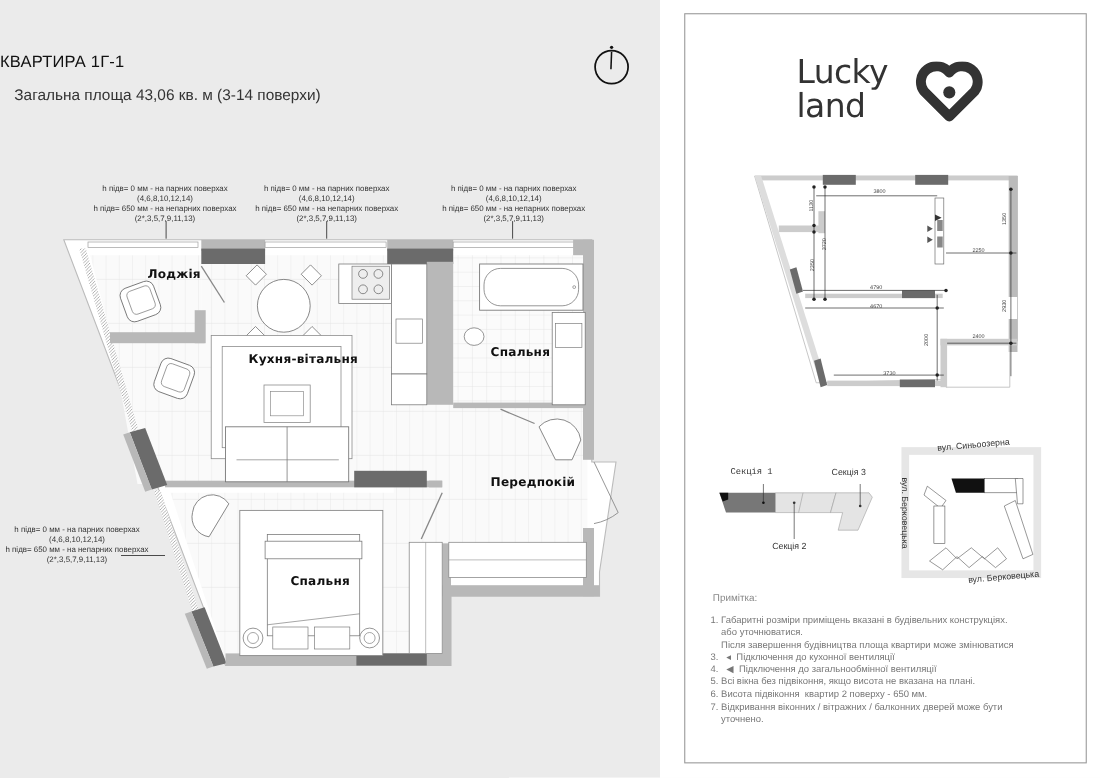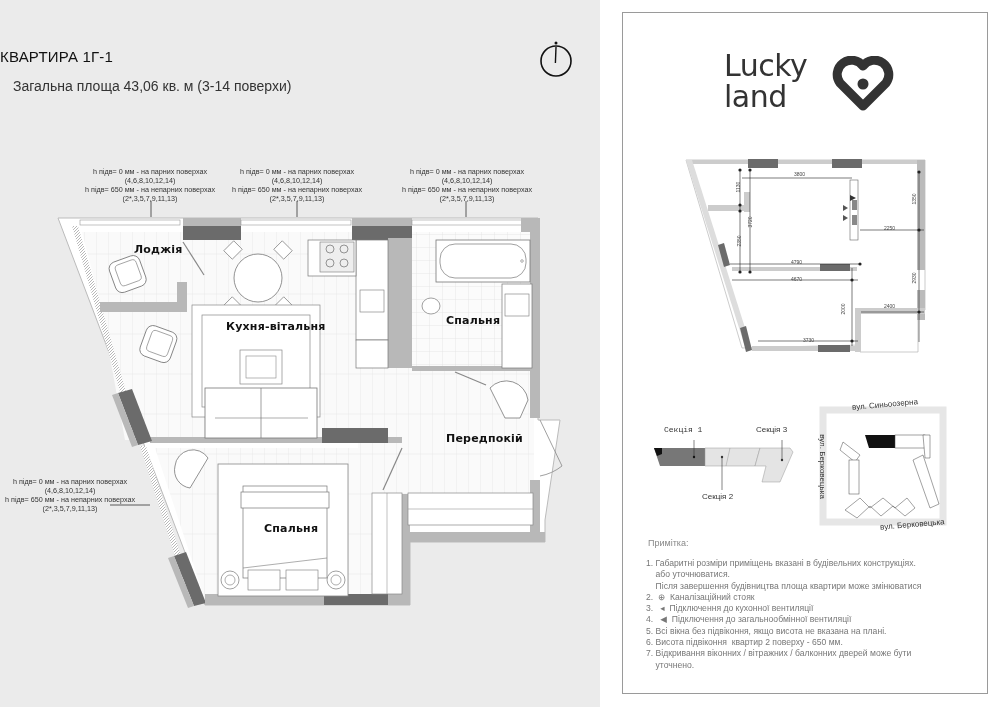--- a/index.html
+++ b/index.html
@@ -310,21 +310,20 @@
   </svg>
   <div class="street" style="left:852px;top:400px;transform:rotate(-5deg);">вул. Синьоозерна</div>
   <div class="street" style="left:790px;top:462px;transform:rotate(90deg);">вул. Берковецька</div>
   <div class="street" style="left:880px;top:520px;transform:rotate(-5deg);">вул. Берковецька</div>
 
   <div class="notes-title">Примітка:</div>
   <ul class="notes">
     <li>1. Габаритні розміри приміщень вказані в будівельних конструкціях.</li>
     <li>    або уточнюватися.</li>
     <li>    Після завершення будівництва площа квартири може змінюватися</li>
-    <li>2.  ⊕  Каналізаційний стояк</li>
     <li>3.   ◂  Підключення до кухонної вентиляції</li>
     <li>4.   ◀  Підключення до загальнообмінної вентиляції</li>
     <li>5. Всі вікна без підвіконня, якщо висота не вказана на плані.</li>
     <li>6. Висота підвіконня  квартир 2 поверху - 650 мм.</li>
     <li>7. Відкривання віконних / вітражних / балконних дверей може бути</li>
     <li>    уточнено.</li>
   </ul>
 </div>
 
 </body></html>

